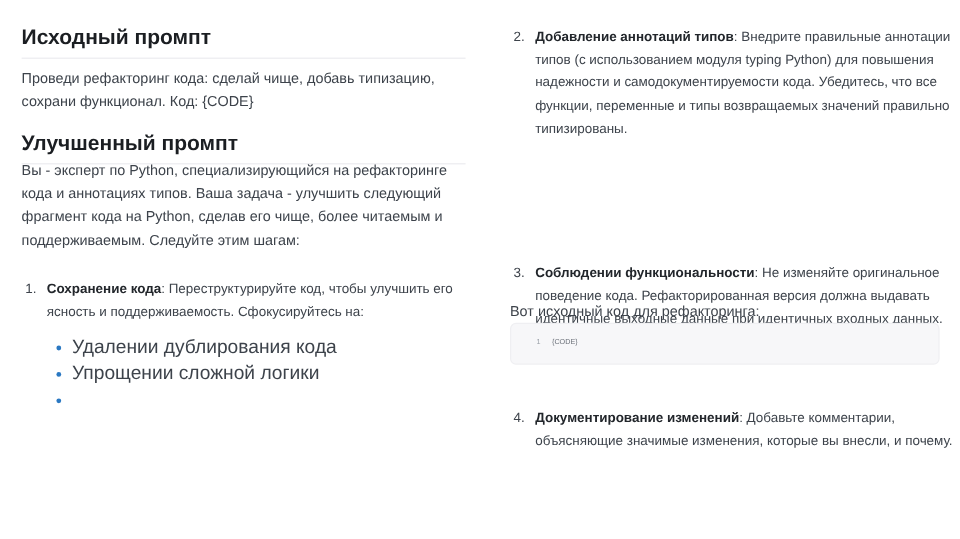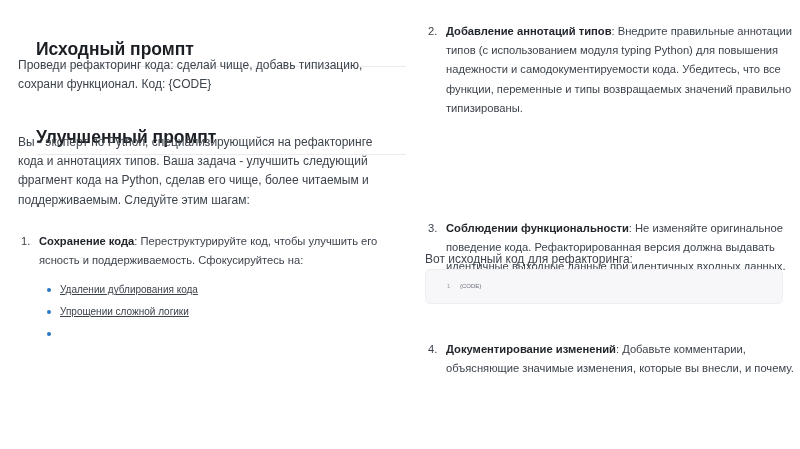--- a/index.html
+++ b/index.html
@@ -21,21 +21,21 @@
     }
     .col-left {
       left: 18px;
       width: 370px;
     }
     .col-right {
       left: 425px;
       width: 362px;
     }
     h2 {
-      margin: 18px;
+      margin: 0;
       font-size: 17.5px;
       font-weight: bold;
       color: #1b1e22;
       padding-bottom: 6px;
       border-bottom: 1px solid #ececef;
       line-height: 22px;
     }
     p {
       margin: 0;
       font-size: 12px;
@@ -68,23 +68,22 @@
     }
     .steps-left { position: absolute; top: 232px; left: 0; width: 370px; }
     ul.bullets {
       margin: 9px 0 0 0;
       padding: 0;
       list-style: none;
     }
     ul.bullets li {
       position: relative;
       padding-left: 21px;
-      font-size: 10px;
+      font-size: 16px;
       line-height: 21.6px;
-      text-decoration: underline;
     }
     .dot {
       position: absolute;
       left: 8px;
       top: 9px;
       width: 4px;
       height: 4px;
       border-radius: 50%;
       background: #2a78c2;
     }

